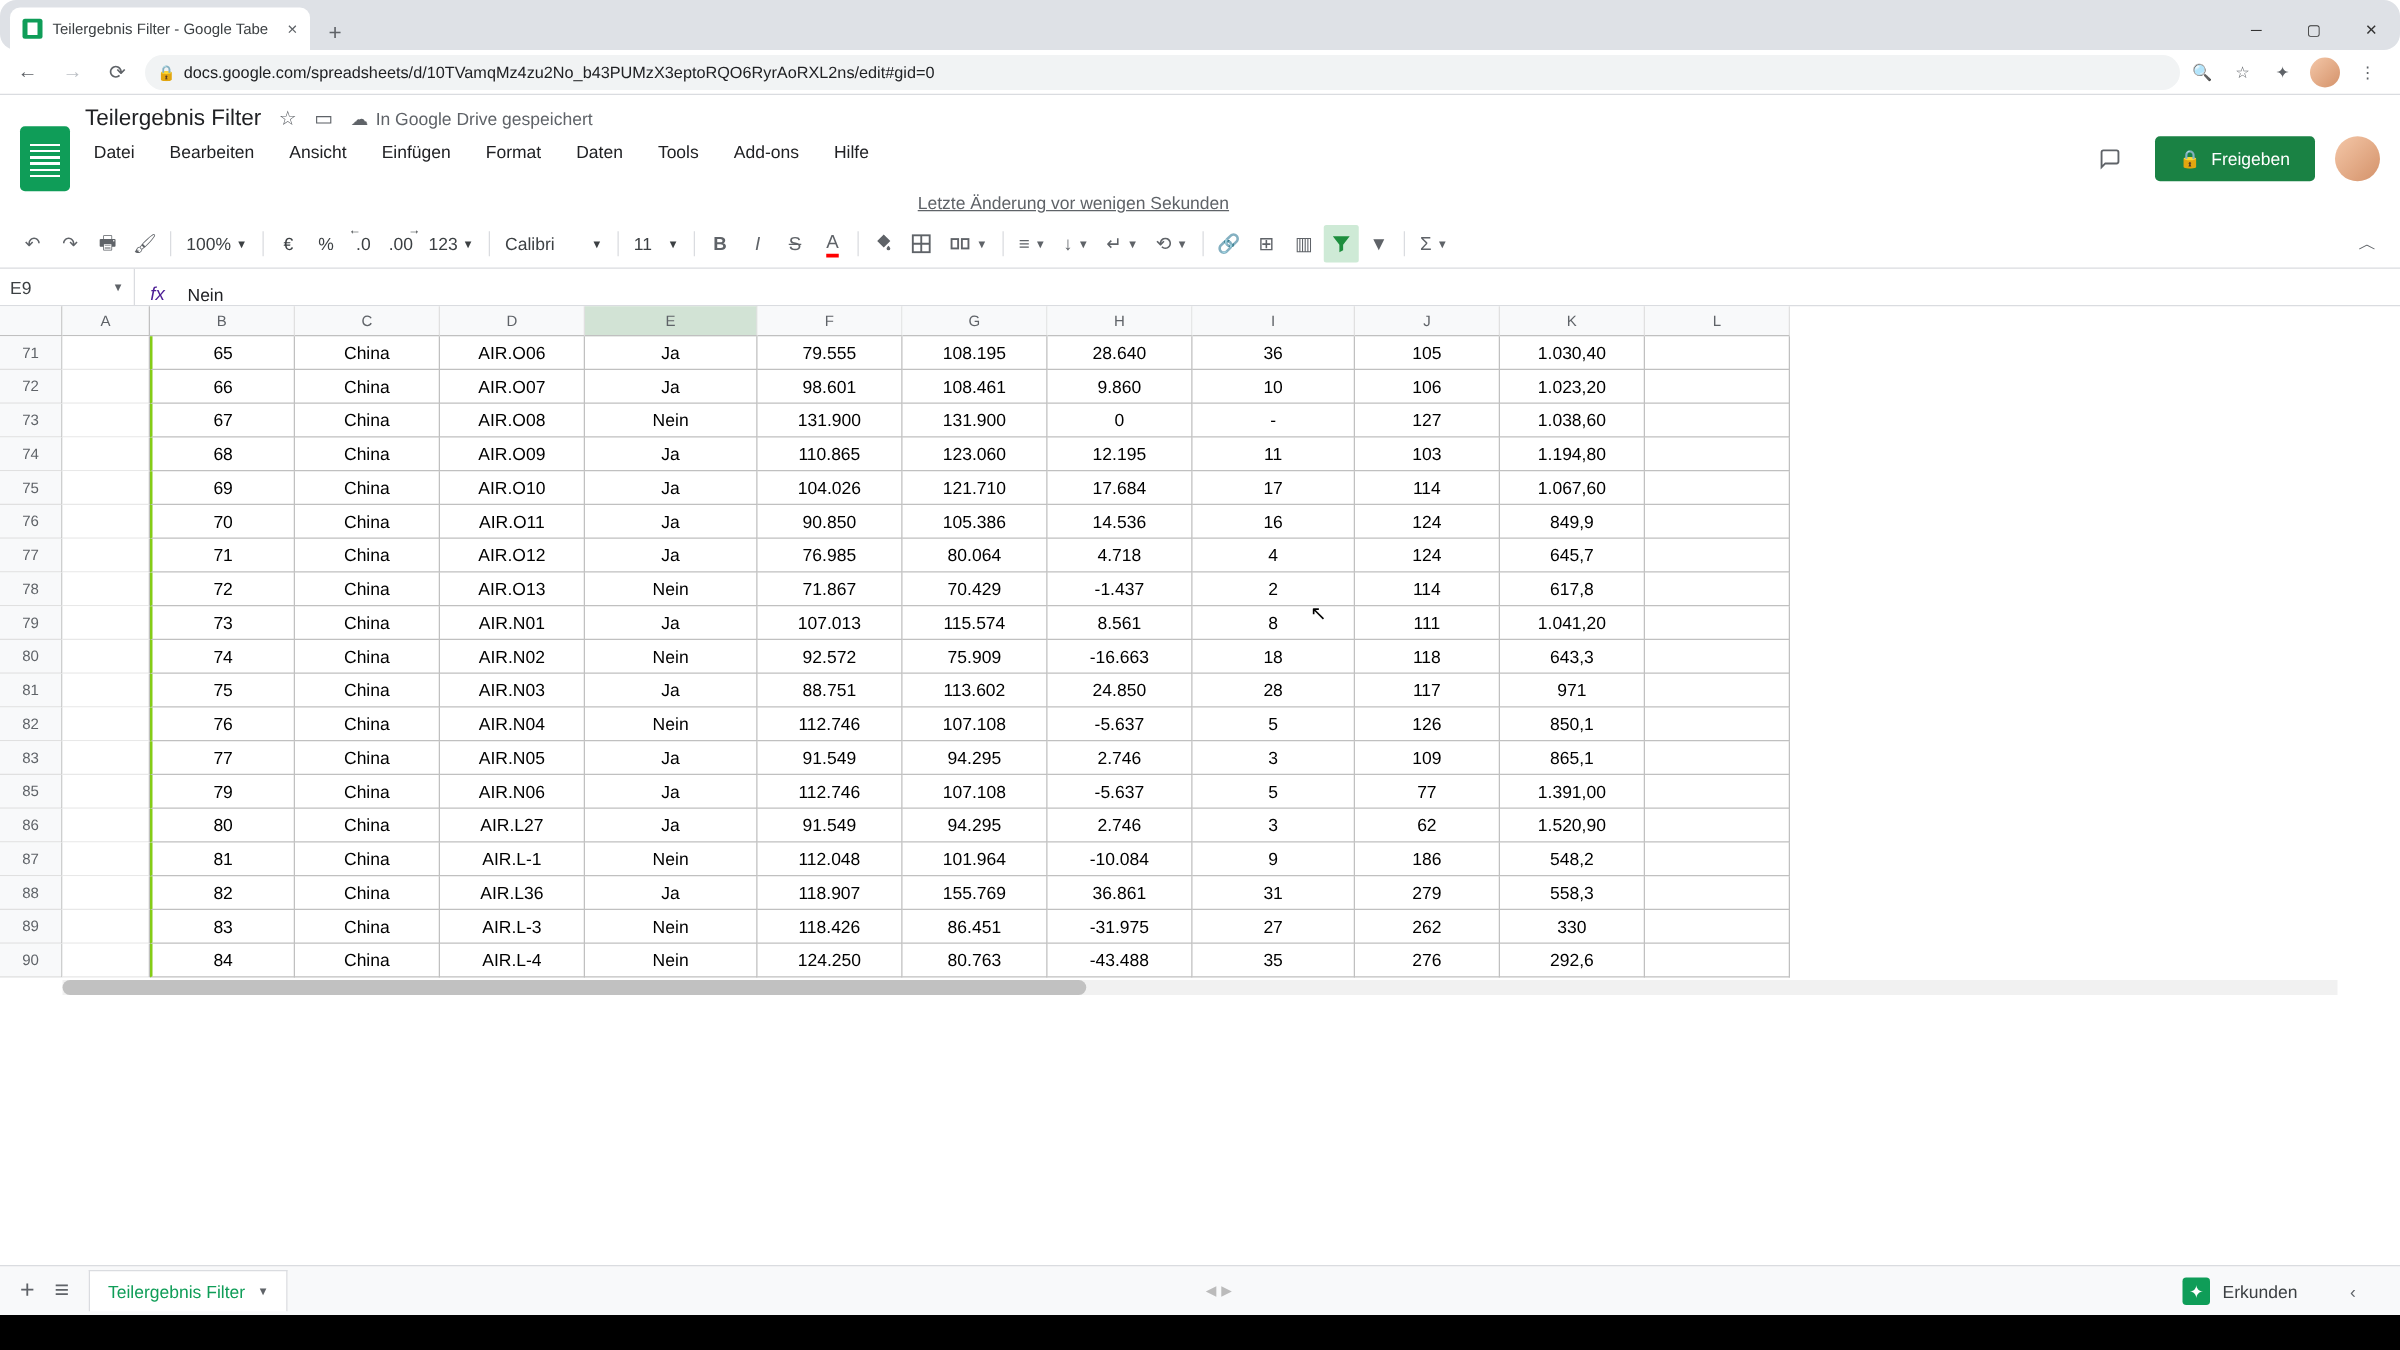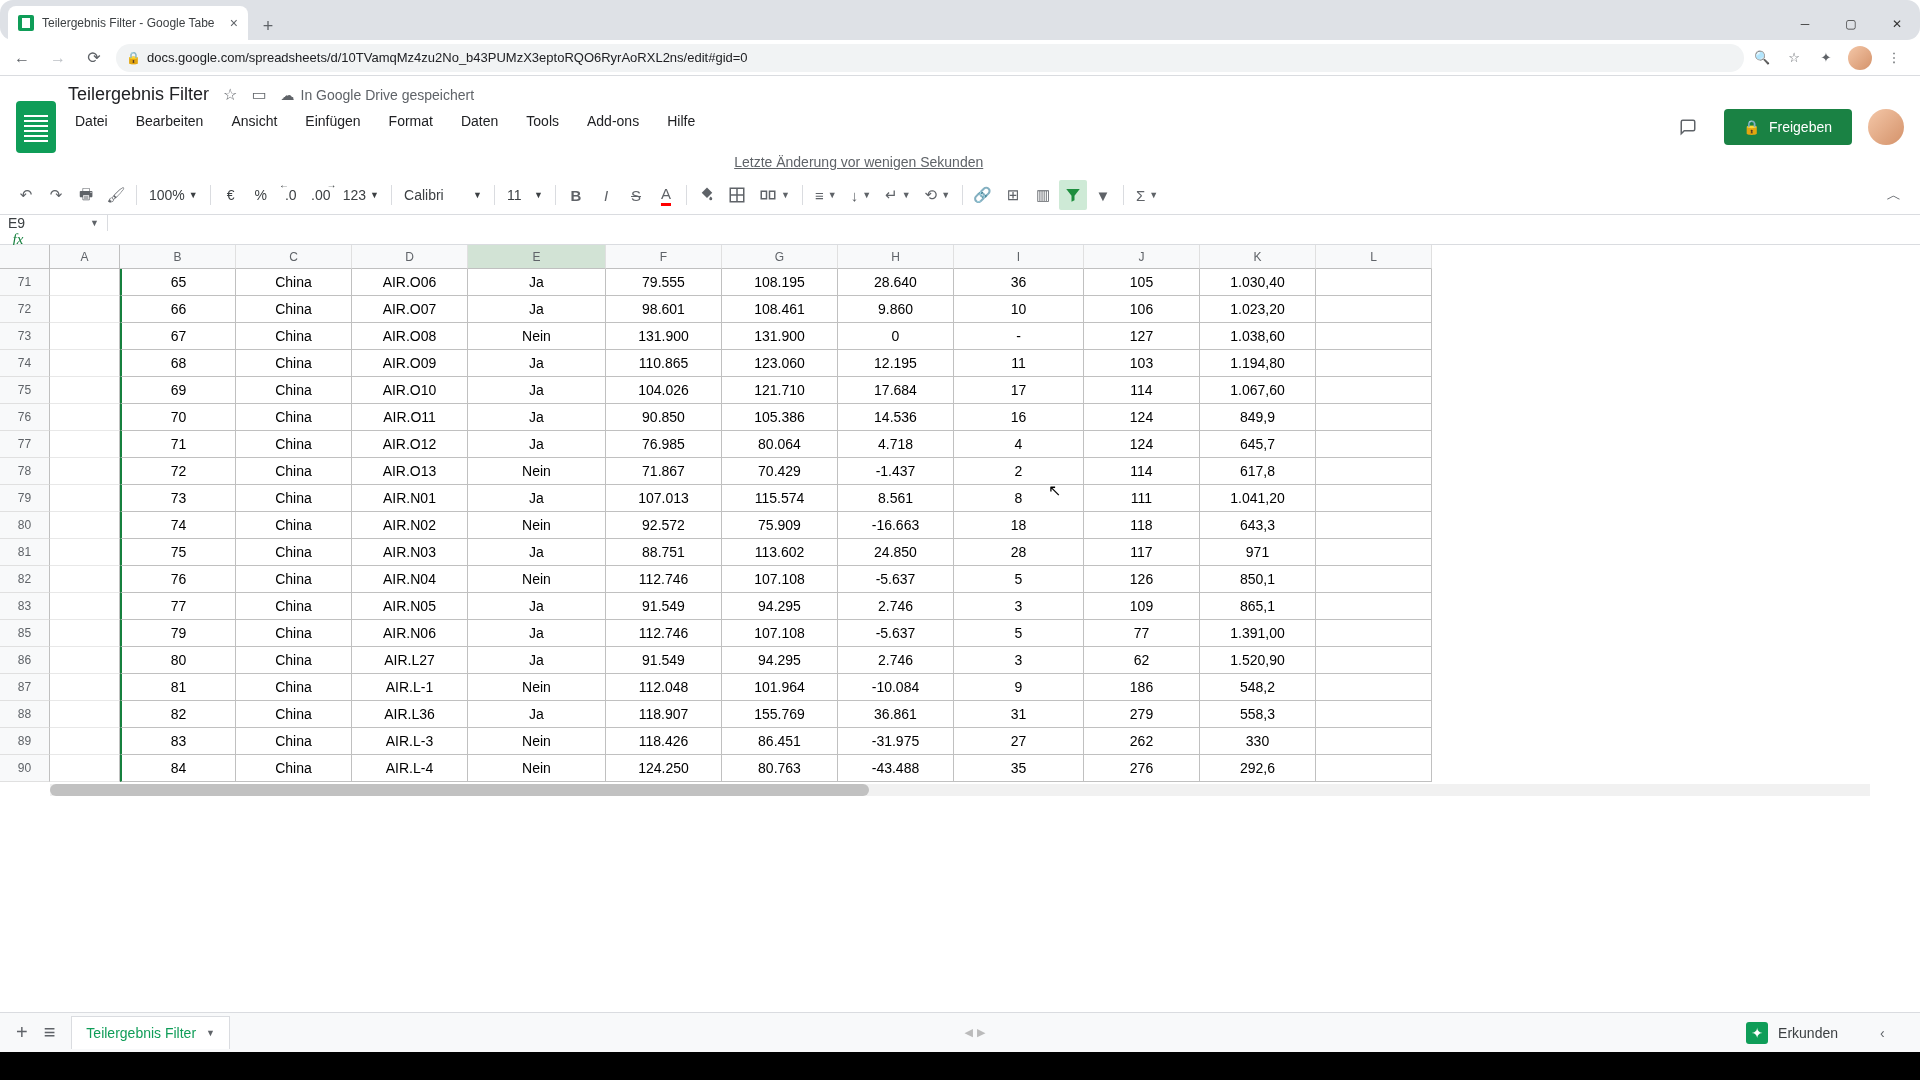--- a/index.html
+++ b/index.html
@@ -44,37 +44,37 @@
 .toolbar { display: flex; align-items: center; padding: 4px 12px; border-bottom: 1px solid #dadce0; gap: 2px; margin-top: 6px; }
 .tb-btn { min-width: 28px; height: 30px; display: flex; align-items: center; justify-content: center; color: #5f6368; font-size: 15px; padding: 0 4px; border-radius: 2px; cursor: pointer; }
 .tb-btn.txt { font-size: 14px; color: #3c4043; }
 .tb-sep { width: 1px; height: 20px; background: #dadce0; margin: 0 4px; }
 .tb-dd { display: flex; align-items: center; gap: 4px; padding: 0 6px; }
 .tb-dd .arr { font-size: 9px; }
 .filter-active { background: #ceead6; border-radius: 2px; }
 .expand-tb { margin-left: auto; }
 
 
-.formula-row { display: flex; align-items: flex-start; border-bottom: 1px solid #dadce0; height: 30px; flex-direction: column; }
+.formula-row { display: flex; align-items: flex-end; border-bottom: 1px solid #dadce0; height: 30px; }
 .name-box { width: 108px; border-right: 1px solid #dadce0; display: flex; align-items: center; padding: 0 8px; font-size: 14px; color: #3c4043; height: 100%; }
 .name-box .arr { margin-left: auto; font-size: 9px; color: #5f6368; }
-.fx-ic { width: 36px; display: flex; align-items: center; justify-content: center; font-style: italic; color: #15803d; font-family: Liberation Serif, serif; font-size: 15px; }
+.fx-ic { width: 36px; display: flex; align-items: center; justify-content: center; font-style: italic; color: #4c1d95; font-family: Liberation Sans, sans-serif; font-size: 15px; }
 .formula-val { padding-left: 6px; font-size: 14px; color: #202124; }
 
 
 .grid-wrap { position: relative; }
 .grid { display: grid; grid-template-columns: 50px 70px 116px 116px 116px 138px 116px 116px 116px 130px 116px 116px 116px; font-size: 14px; }
 .col-head { background: #f8f9fa; border-right: 1px solid #e0e0e0; border-bottom: 1px solid #c0c0c0; text-align: center; color: #5f6368; height: 24px; line-height: 24px; font-size: 12px; }
 .col-head.sel { background: #d2e3d5; }
 .row-head { background: #f8f9fa; border-right: 1px solid #c0c0c0; border-bottom: 1px solid #e0e0e0; text-align: center; color: #5f6368; font-size: 12px; display: flex; align-items: center; justify-content: center; }
 .corner { background: #f8f9fa; border-right: 1px solid #c0c0c0; border-bottom: 1px solid #c0c0c0; }
 .cell { border-right: 1px solid #c0c0c0; border-bottom: 1px solid #c0c0c0; padding: 4px 6px; text-align: center; height: 27px; display: flex; align-items: center; justify-content: center; }
 .cell.colA { border-left: none; border-right: 1px solid #c0c0c0; background: #fff; border-bottom: 1px solid #e8e8e8; }
 .col-head.colA-h { border-right: 1px solid #c0c0c0; }
-.cell.left-bold { border-left: 2px solid #15803d; }
+.cell.left-bold { border-left: 2px solid #84cc16; }
 
 .cursor { position: absolute; left: 1048px; top: 236px; font-size: 16px; pointer-events: none; }
 
 
 .hscroll { position: relative; height: 12px; background: #f1f1f1; margin: 2px 50px 0 50px; }
 .hscroll-thumb { position: absolute; left: 0; width: 45%; height: 100%; background: #c1c1c1; border-radius: 6px; }
 
 
 .sheet-bar { position: fixed; bottom: 28px; left: 0; right: 0; height: 40px; background: #f8f9fa; border-top: 1px solid #dadce0; display: flex; align-items: center; padding: 0 16px; gap: 16px; }
 .sheet-add, .sheet-all { color: #5f6368; font-size: 20px; cursor: pointer; }

